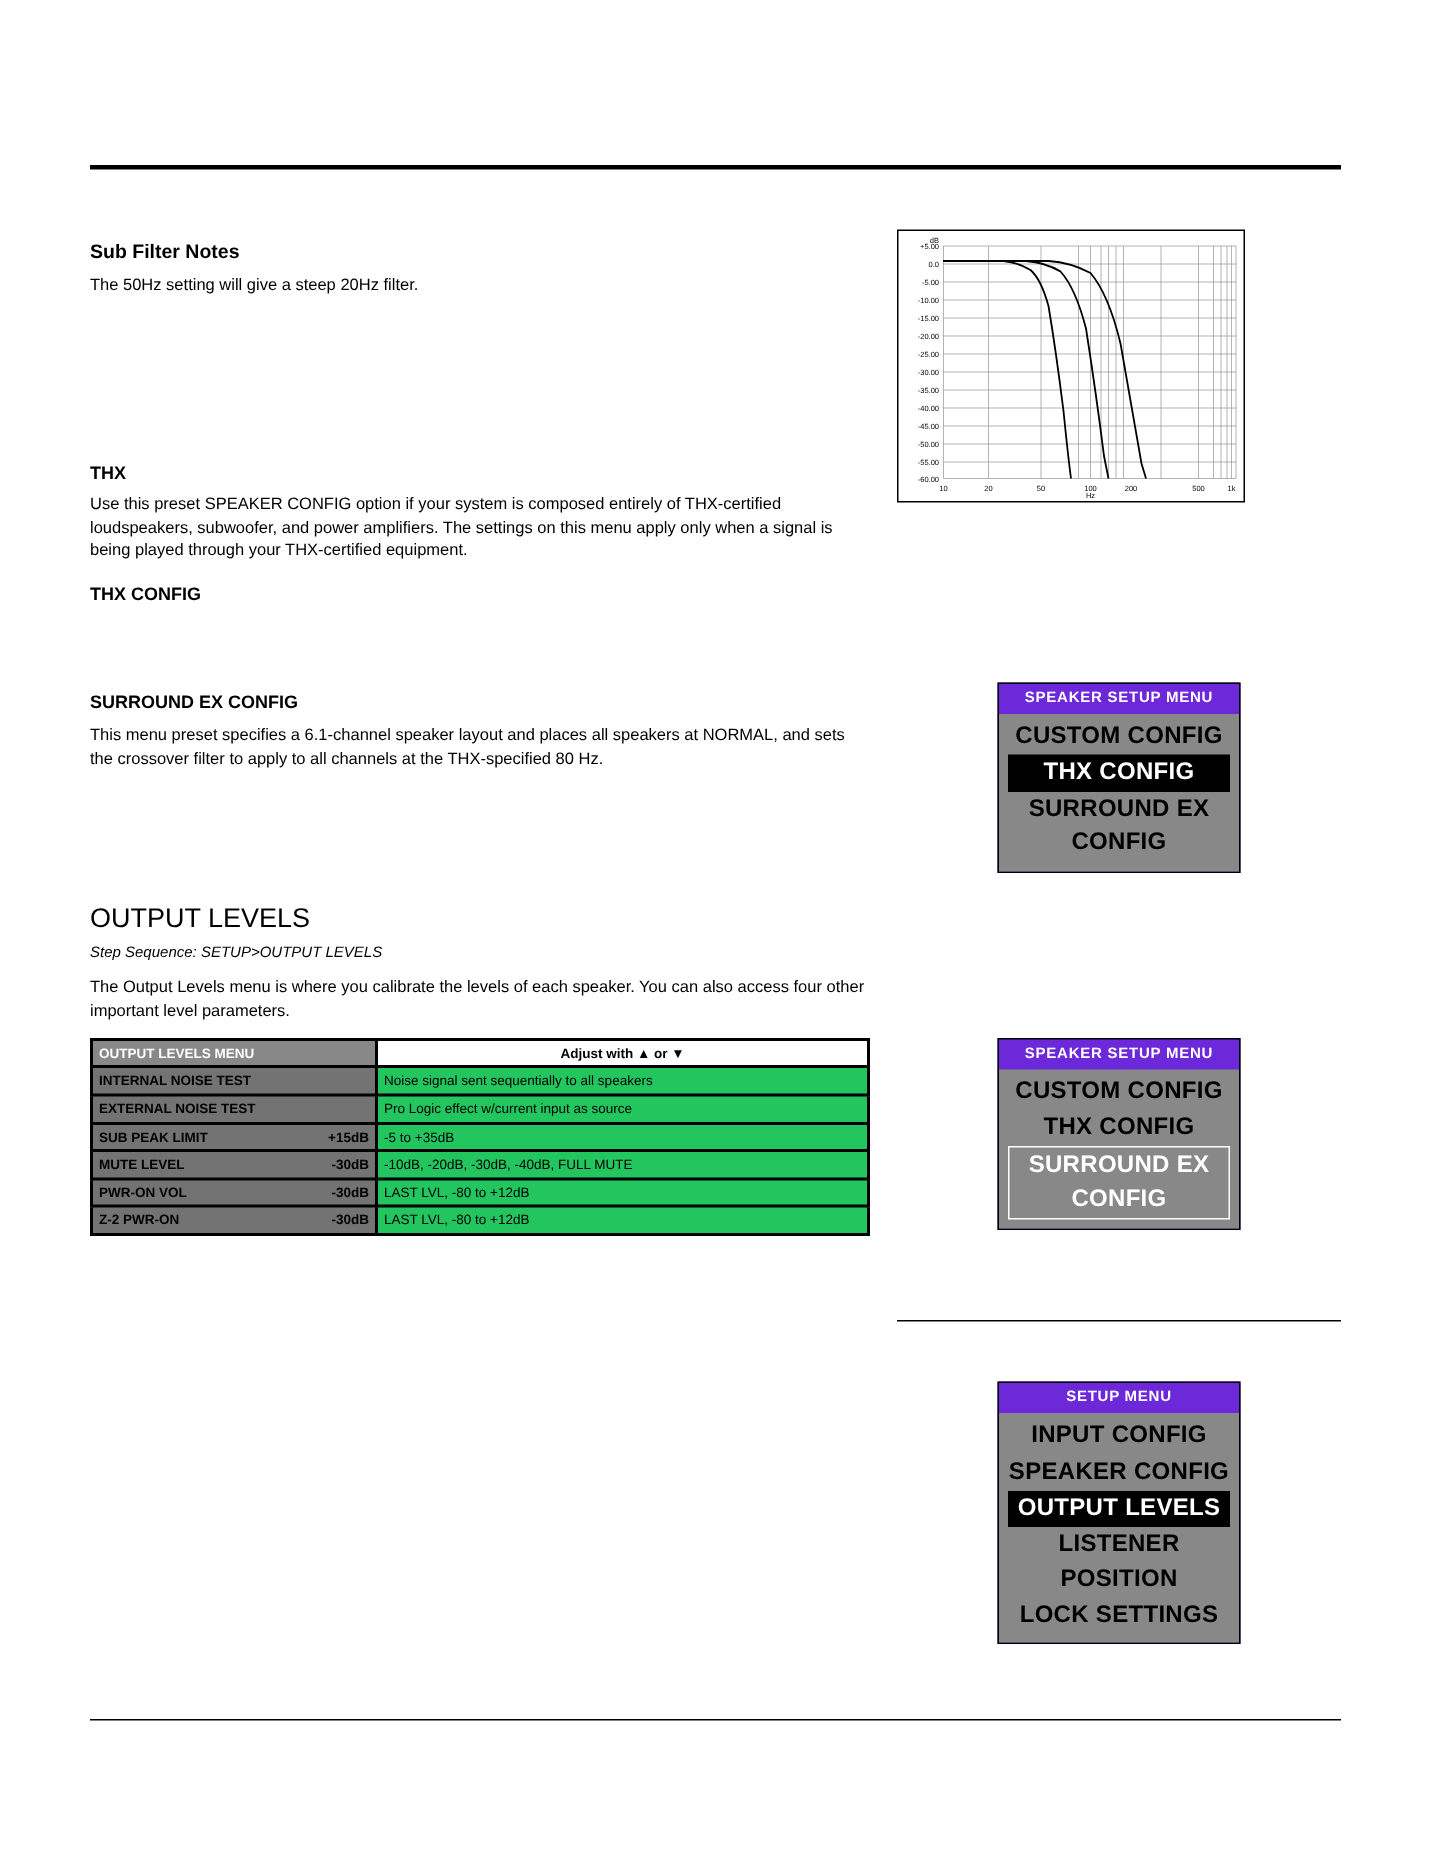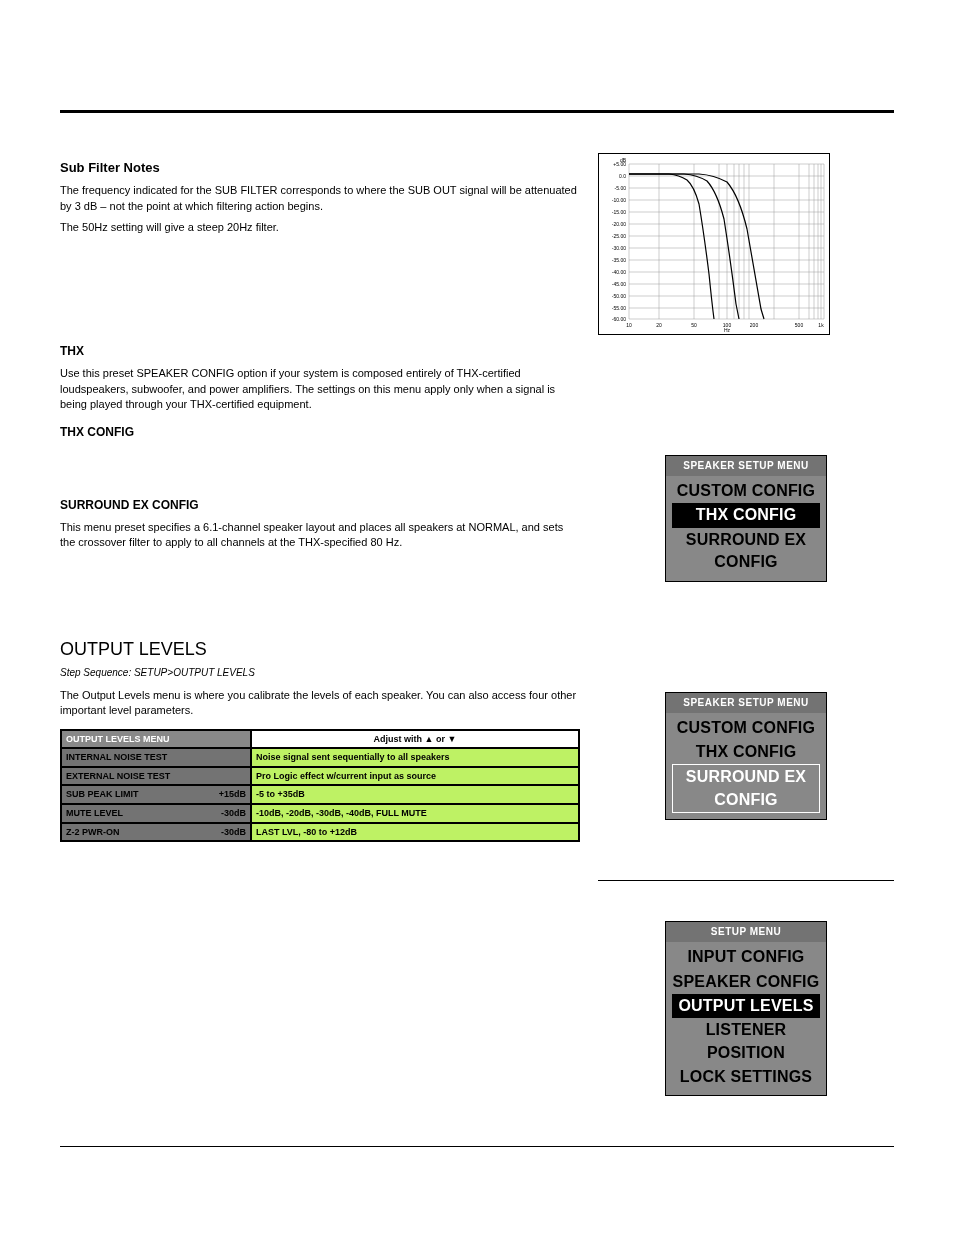--- a/index.html
+++ b/index.html
@@ -24,21 +24,21 @@
 .chart {
   border: 1px solid #000;
   width: 230px;
   height: 180px;
   position: relative;
   background: #fff;
   margin-top: 10px;
 }
 .chart svg { width: 100%; height: 100%; display: block; }
 .osd-menu {
-  background: #737373;
+  background: #6d28d9;
   border: 1px solid #000;
   width: 160px;
   margin: 10px auto 20px auto;
   font-family: Arial, sans-serif;
   font-size: 10px;
   text-align: center;
 }
 .osd-title {
   color: #fff;
   font-weight: bold;
@@ -83,21 +83,21 @@
   font-weight: bold;
   font-size: 9px;
   width: 180px;
 }
 .levels-left.header {
   color: #fff;
   background: #888;
   font-weight: bold;
 }
 .levels-left .val { float: right; }
-.levels-right { background: #bef264; font-weight: bold; }
+.levels-right { background: #22c55e; }
 .levels-right.header {
   text-align: center;
   background: #fff;
   font-weight: bold;
 }
 .output-levels-heading {
   font-size: 18px;
   font-weight: normal;
   margin: 20px 0 4px 0;
 }
@@ -109,21 +109,20 @@
 </style>
 </head>
 <body>
 
 <div class="header-space"></div>
 <div class="hr-double"></div>
 
 <div class="two-col">
   <div class="left-col">
     <div class="section-heading">Sub Filter Notes</div>
-    <div class="body-text">The frequency indicated for the SUB FILTER corresponds to where the SUB OUT signal will be attenuated by 3 dB – not the point at which filtering action begins.</div>
     <div class="body-text">The 50Hz setting will give a steep 20Hz filter.</div>
 
     <div style="height:90px"></div>
 
     <div class="sub-heading">
       <span>THX</span>
     </div>
     <div class="body-text">Use this preset SPEAKER CONFIG option if your system is composed entirely of THX-certified loudspeakers, subwoofer, and power amplifiers. The settings on this menu apply only when a signal is being played through your THX-certified equipment.</div>
 
     <div class="sub-heading">THX CONFIG</div>
@@ -153,20 +152,24 @@
             <td class="levels-left"><span>EXTERNAL NOISE TEST</span><span class="val"></span></td>
             <td class="levels-right">Pro Logic effect w/current input as source</td>
           </tr>
       <tr>
             <td class="levels-left"><span>SUB PEAK LIMIT</span><span class="val">+15dB</span></td>
             <td class="levels-right">-5 to +35dB</td>
           </tr>
       <tr>
             <td class="levels-left"><span>MUTE LEVEL</span><span class="val">-30dB</span></td>
             <td class="levels-right">-10dB, -20dB, -30dB, -40dB, FULL MUTE</td>
+          </tr>
+      <tr>
+            <td class="levels-left"><span>PWR-ON VOL</span><span class="val">-30dB</span></td>
+            <td class="levels-right">LAST LVL, -80 to +12dB</td>
           </tr>
       <tr>
             <td class="levels-left"><span>Z-2 PWR-ON</span><span class="val">-30dB</span></td>
             <td class="levels-right">LAST LVL, -80 to +12dB</td>
           </tr>
     </tbody>
       </table>
   </div>
 
   <div class="right-col">

